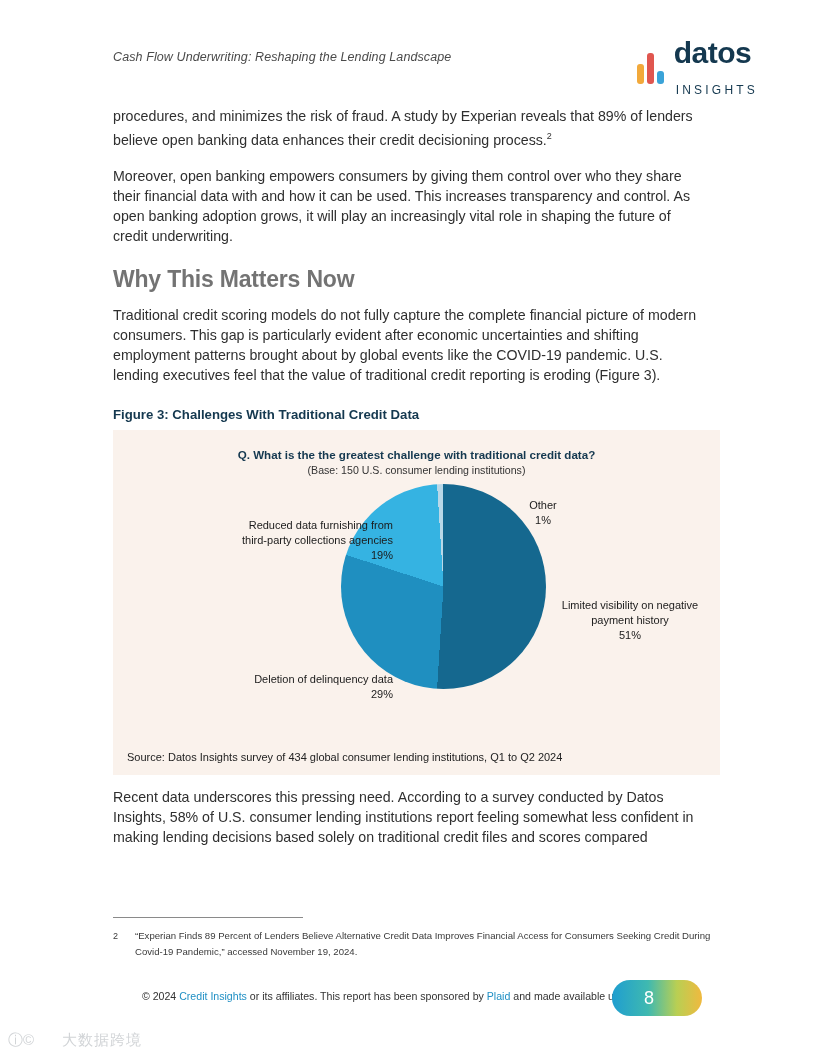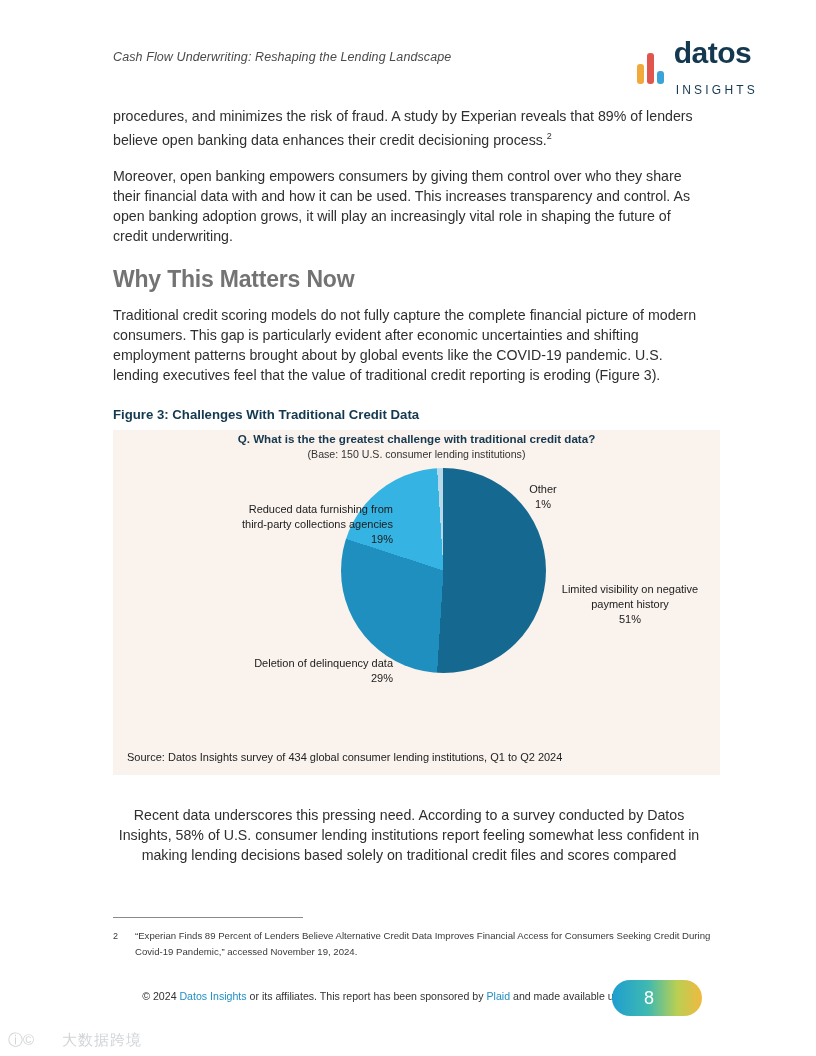--- a/index.html
+++ b/index.html
@@ -114,21 +114,21 @@
     background: #faf2ec;
     padding: 0;
     margin-top: 4px;
     height: 345px;
   }
   .fig-q {
     text-align: center;
     font-size: 11.6px;
     font-weight: bold;
     color: #14384f;
-    padding-top: 2px;
+    padding-top: 18px;
   }
   .fig-base {
     text-align: center;
     font-size: 10.6px;
     color: #333;
     margin-top: 3px;
   }
   .chart-area {
     position: relative;
     width: 607px;
@@ -321,31 +321,31 @@
         <div class="lbl lbl-limited">
           <span>Limited visibility on negative</span><br>
           <span>payment history</span>
           <span class="pct">51%</span>
         </div>
       </div>
 
       <div class="fig-source">Source: Datos Insights survey of 434 global consumer lending institutions, Q1 to Q2 2024</div>
     </div>
 
-    <p class="body" style="margin-top:30px;text-align:center;">Recent data underscores this pressing need. According to a survey conducted by Datos Insights, 58% of U.S. consumer lending institutions report feeling somewhat less confident in making lending decisions based solely on traditional credit files and scores compared</p>
+    <p class="body" style="margin-top:12px;">Recent data underscores this pressing need. According to a survey conducted by Datos Insights, 58% of U.S. consumer lending institutions report feeling somewhat less confident in making lending decisions based solely on traditional credit files and scores compared</p>
   </div>
 
   <div class="footnote-rule"></div>
   <div class="footnote">
     <span class="fn-num">2</span>
     <span class="fn-text">“Experian Finds 89 Percent of Lenders Believe Alternative Credit Data Improves Financial Access for Consumers Seeking Credit During Covid-19 Pandemic,” accessed November 19, 2024.</span>
   </div>
 
   <div class="footer">
-    <span>© 2024 </span><span class="lnk">Datos Insights</span><span> or its affiliates. This report has been sponsored by </span><span class="lnk">Plaid</span><span> and made available under license.</span>
+    <span>© 2024 </span><span class="lnk">Credit Insights</span><span> or its affiliates. This report has been sponsored by </span><span class="lnk">Plaid</span><span> and made available under license.</span>
   </div>
   <div class="page-badge"></div>
   <div class="page-num">8</div>
 
   <div class="watermark">
     <span class="wm-mark">ⓘ©</span>
     <span class="wm-text">大数据跨境</span>
   </div>
 
 </div>

